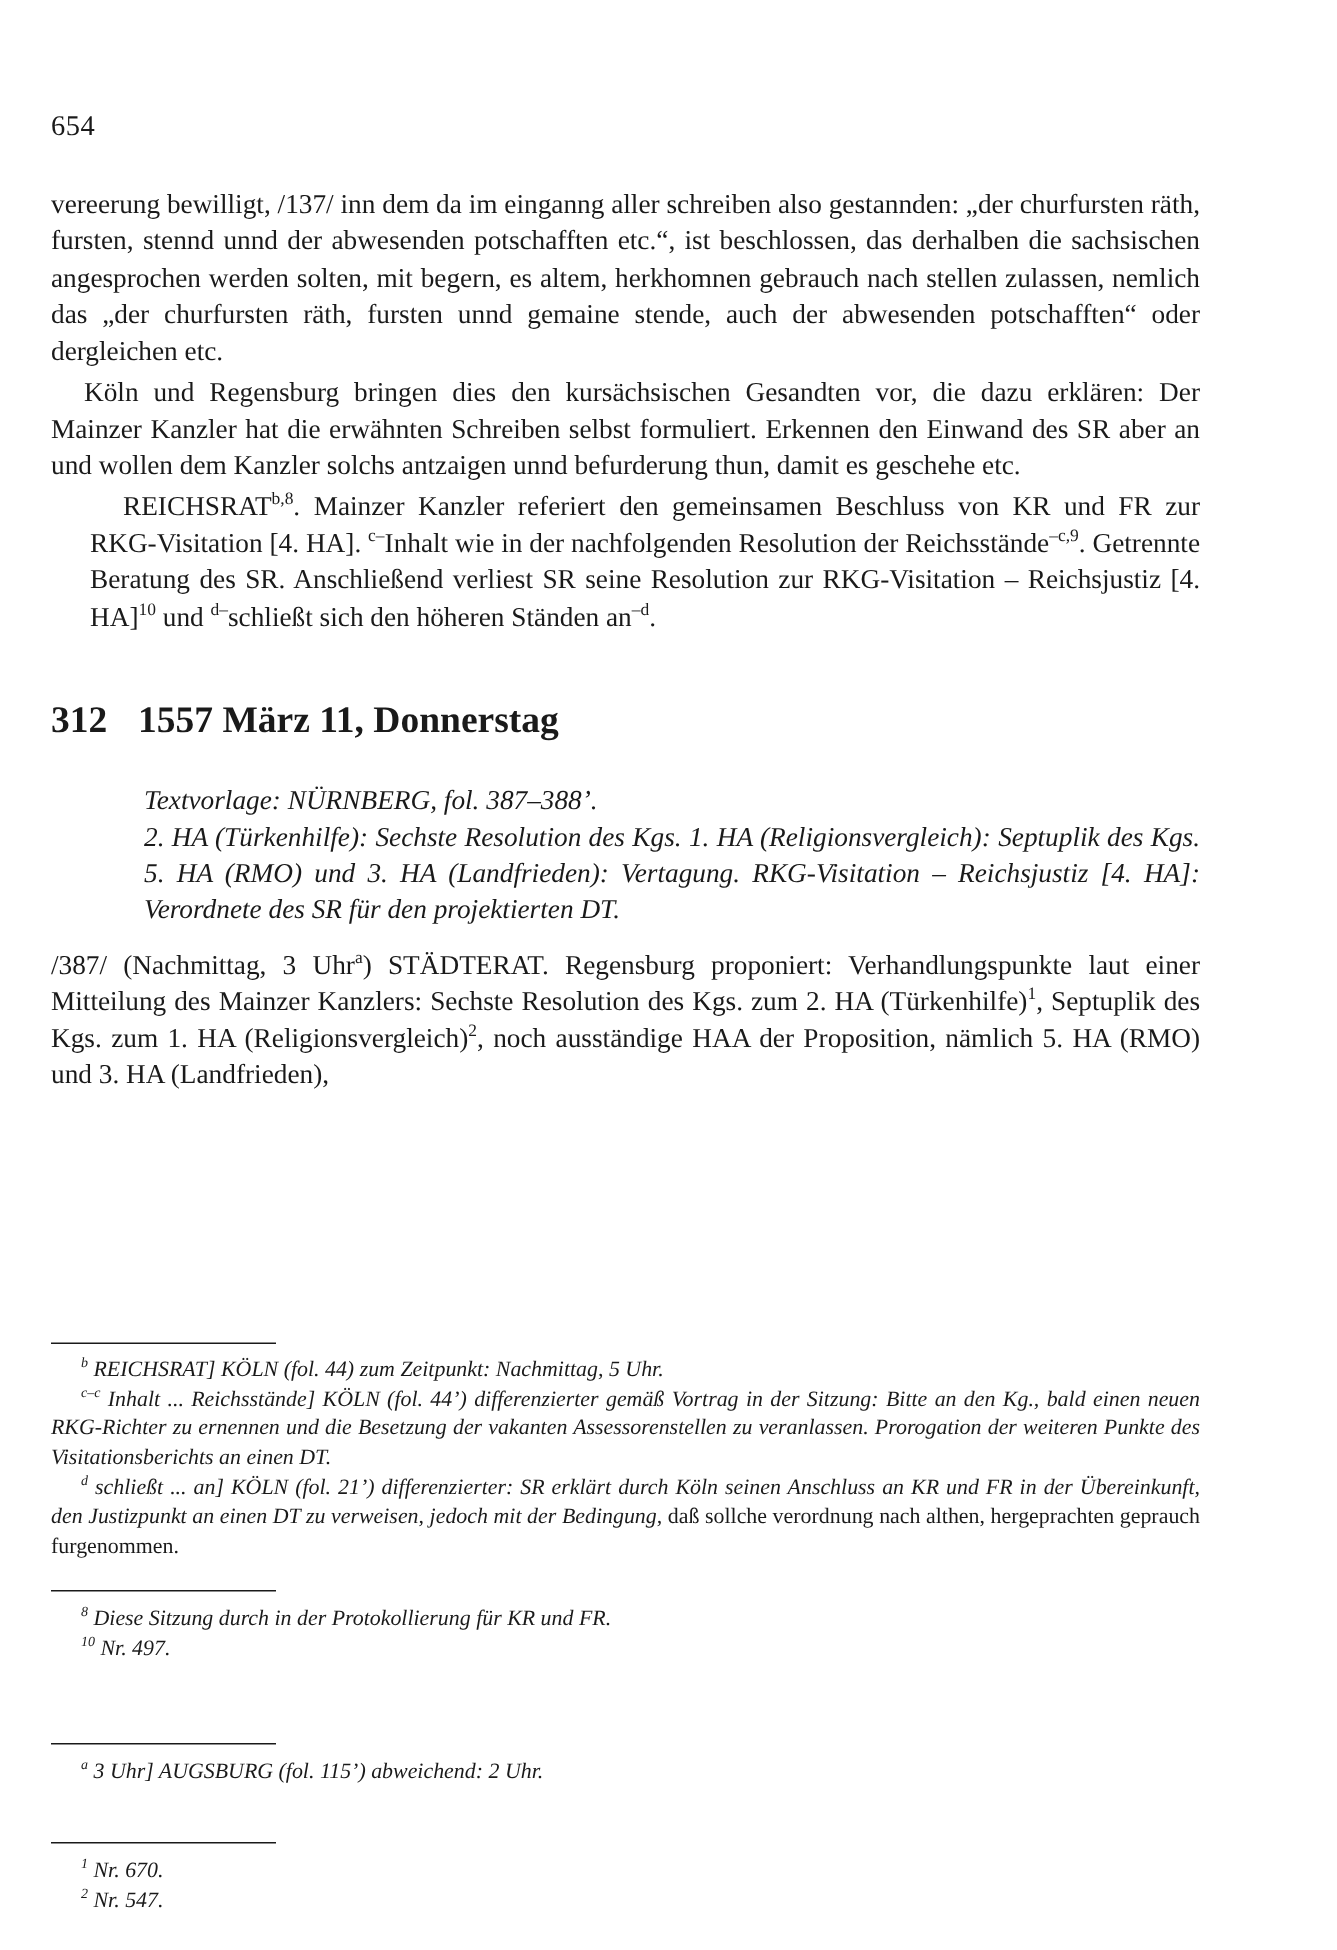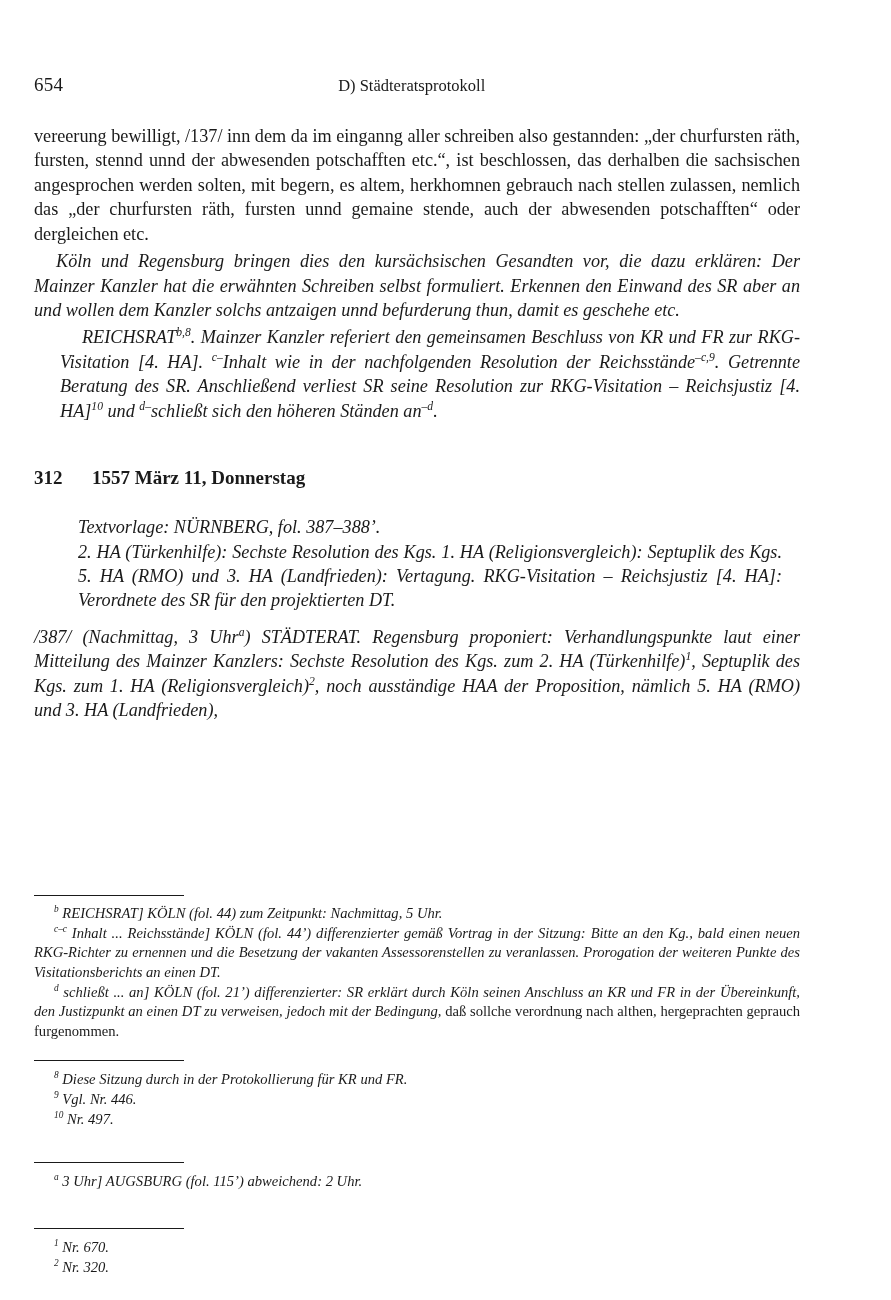--- a/index.html
+++ b/index.html
@@ -51,43 +51,43 @@
     text-align: justify;
     text-justify: inter-word;
     hyphens: manual;
   }
   .body-para {
     text-indent: 0;
   }
   .indent {
     text-indent: 22px;
   }
-  .it { font-style: italic; }
+  .it { }
   sup {
     font-size: 0.64em;
     vertical-align: super;
     line-height: 0;
   }
   .section-head {
     margin-top: 44px;
     display: flex;
     align-items: baseline;
     font-weight: bold;
-    font-size: 19px;
+    font-size: 25px;
   }
   .section-num {
     width: 58px;
     flex: 0 0 58px;
   }
   .section-title {
     flex: 1;
   }
   .block-indent {
     margin-top: 26px;
-    margin-left: 44px;
+    margin-left: 62px;
     width: 704px;
   }
   .block-indent p {
     font-style: italic;
     font-size: 18.2px;
     line-height: 1.345;
   }
   .after-block {
     margin-top: 12px;
   }
@@ -134,21 +134,20 @@
 </style>
 </head>
 <body>
 
 <div class="page">
 
   <div class="content">
 
     <div class="running-head">
       <span class="folio">654</span>
-      <span class="head-title">D) Städteratsprotokoll</span>
     </div>
 
     <p class="body-para">vereerung bewilligt, /137/ inn dem da im einganng aller schreiben also gestann­den: „der churfursten räth, fursten, stennd unnd der abwesenden potschafften etc.“, ist beschlossen, das derhalben die sachsischen angesprochen werden solten, mit begern, es altem, herkhomnen gebrauch nach stellen zulassen, nemlich das „der churfursten räth, fursten unnd gemaine stende, auch der abwesenden potschafften“ oder dergleichen etc.</p>
 
     <p class="indent it" style="margin-top:0.15em;">Köln und Regensburg bringen dies den kursächsischen Gesandten vor, die dazu erklären: Der Mainzer Kanzler hat die erwähnten Schreiben selbst formuliert. Erken­nen den Einwand des SR aber an und wollen dem Kanzler solchs antzaigen unnd befurderung thun, damit es geschehe etc.</p>
 
     <p class="indent it" style="margin-top:0.15em;margin-left:26px;">
       <span>REICHSRAT</span><sup>b,8</sup><span>. Mainzer Kanzler referiert den gemeinsamen Beschluss von KR und FR zur RKG-Visitation [4. HA]. </span><sup>c–</sup><span>Inhalt wie in der nachfolgenden Resolution der Reichsstände</span><sup>–c,9</sup><span>. Getrennte Beratung des SR. Anschließend verliest SR seine Resolution zur RKG-Visitation – Reichsjustiz [4. HA]</span><sup>10</sup><span> und </span><sup>d–</sup><span>schließt sich den höheren Ständen an</span><sup>–d</sup><span>.</span>
     </p>
 
@@ -187,24 +186,20 @@
   </div>
 
   <div class="notes notes-block-2">
     <hr class="note-rule">
     <div class="footnotes">
       <p>
         <sup>8</sup>
         <span>Diese Sitzung durch in der Protokollierung für KR und FR.</span>
       </p>
       <p>
-        <sup>9</sup>
-        <span>Vgl. Nr. 446.</span>
-      </p>
-      <p>
         <sup>10</sup>
         <span>Nr. 497.</span>
       </p>
     </div>
   </div>
 
   <div class="notes notes-block-3">
     <hr class="note-rule">
     <div class="footnotes">
       <p>
@@ -216,18 +211,18 @@
 
   <div class="notes notes-block-4">
     <hr class="note-rule">
     <div class="footnotes">
       <p>
         <sup>1</sup>
         <span>Nr. 670.</span>
       </p>
       <p>
         <sup>2</sup>
-        <span>Nr. 320.</span>
+        <span>Nr. 547.</span>
       </p>
     </div>
   </div>
 
 </div>
 
 </body></html>

